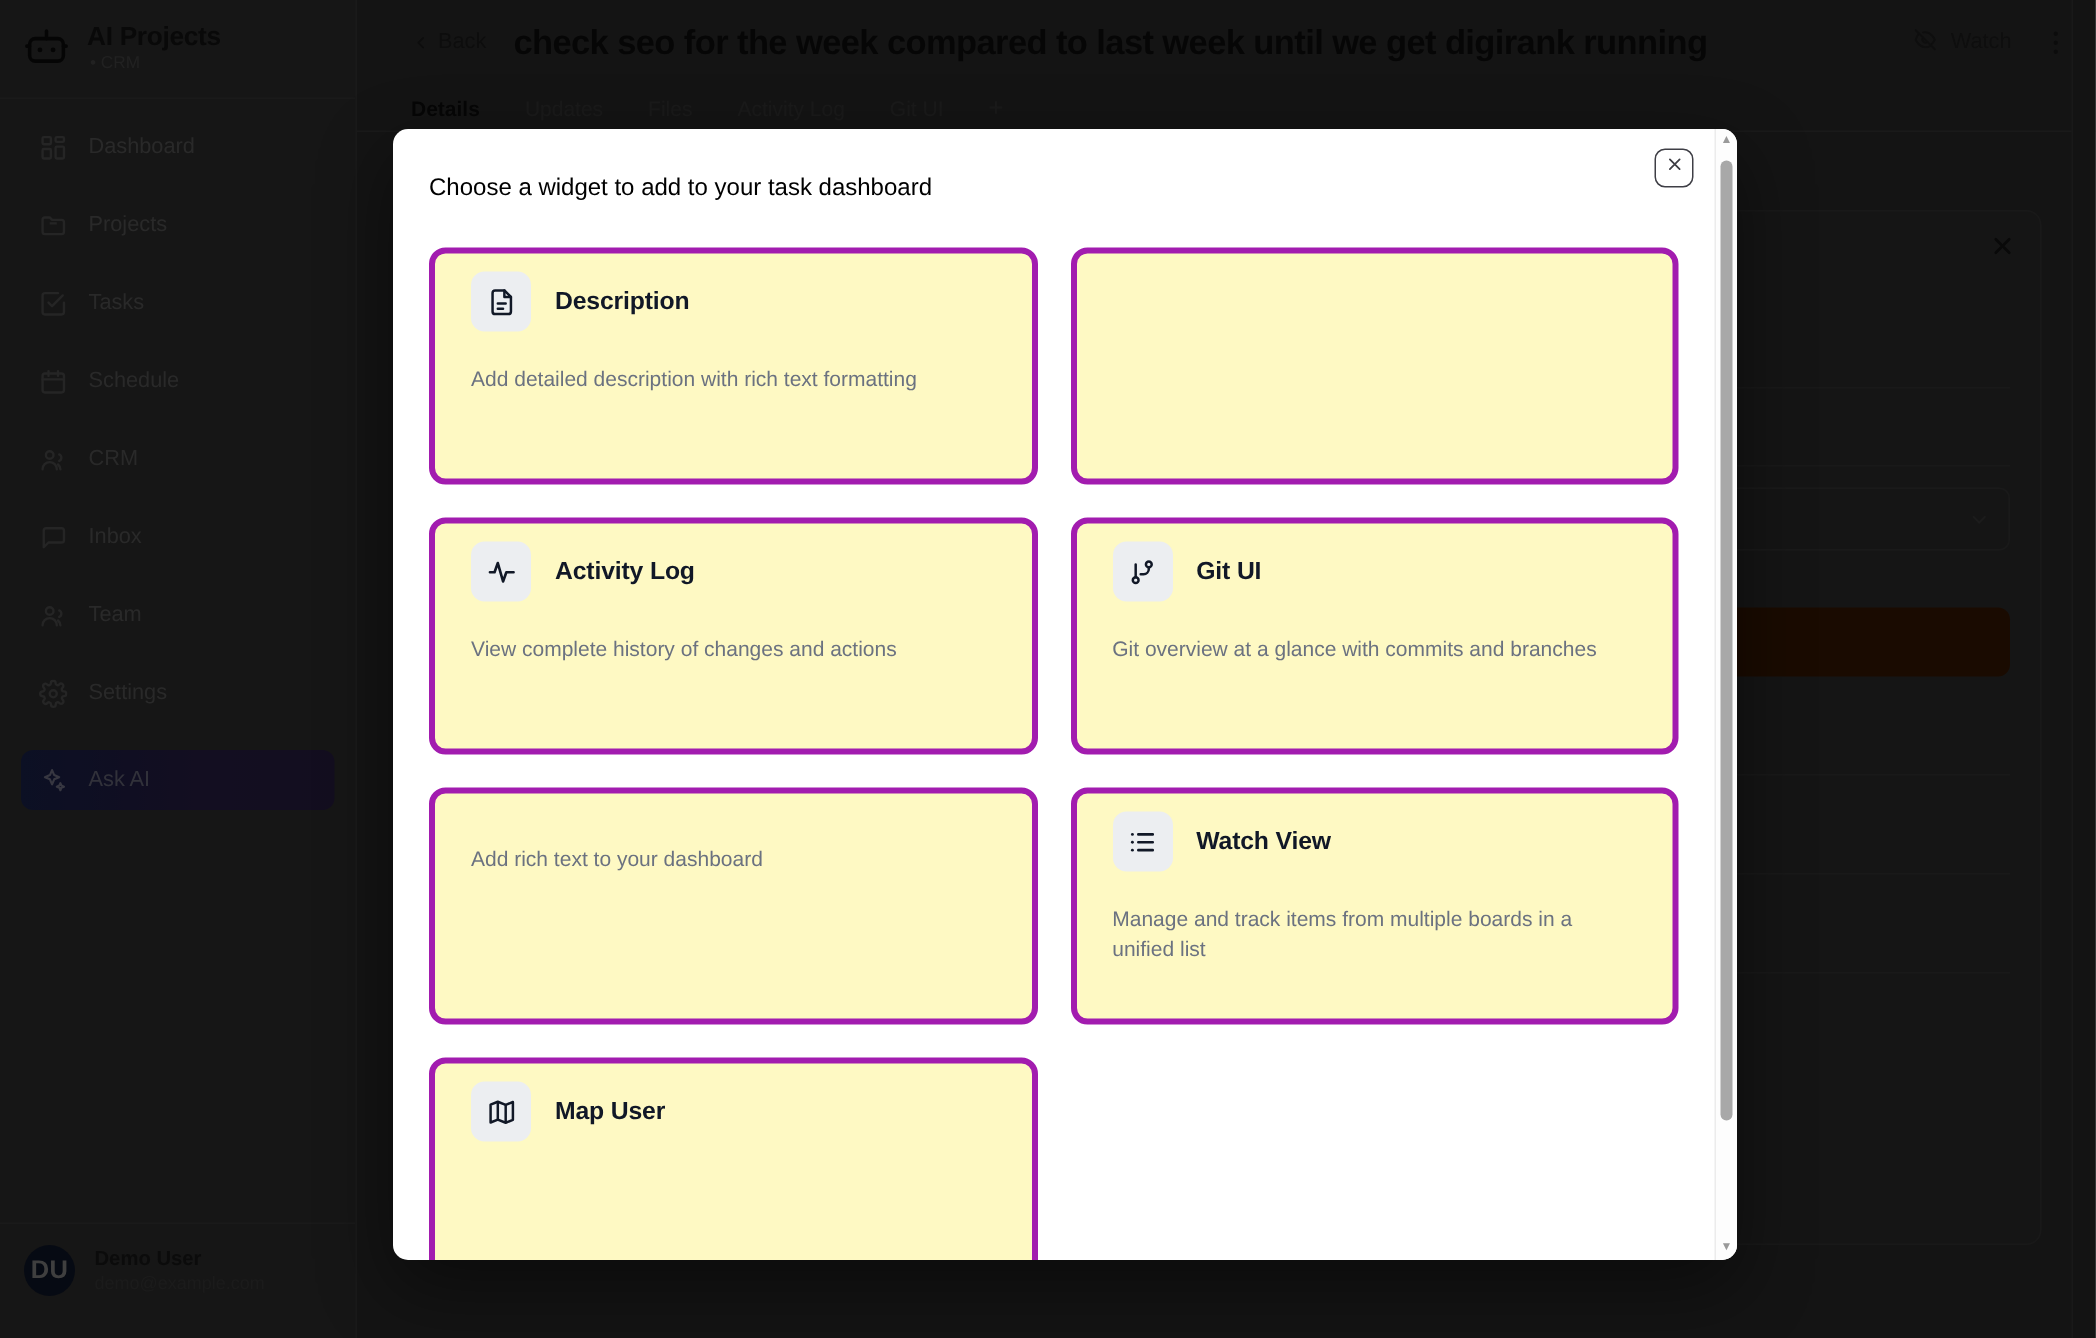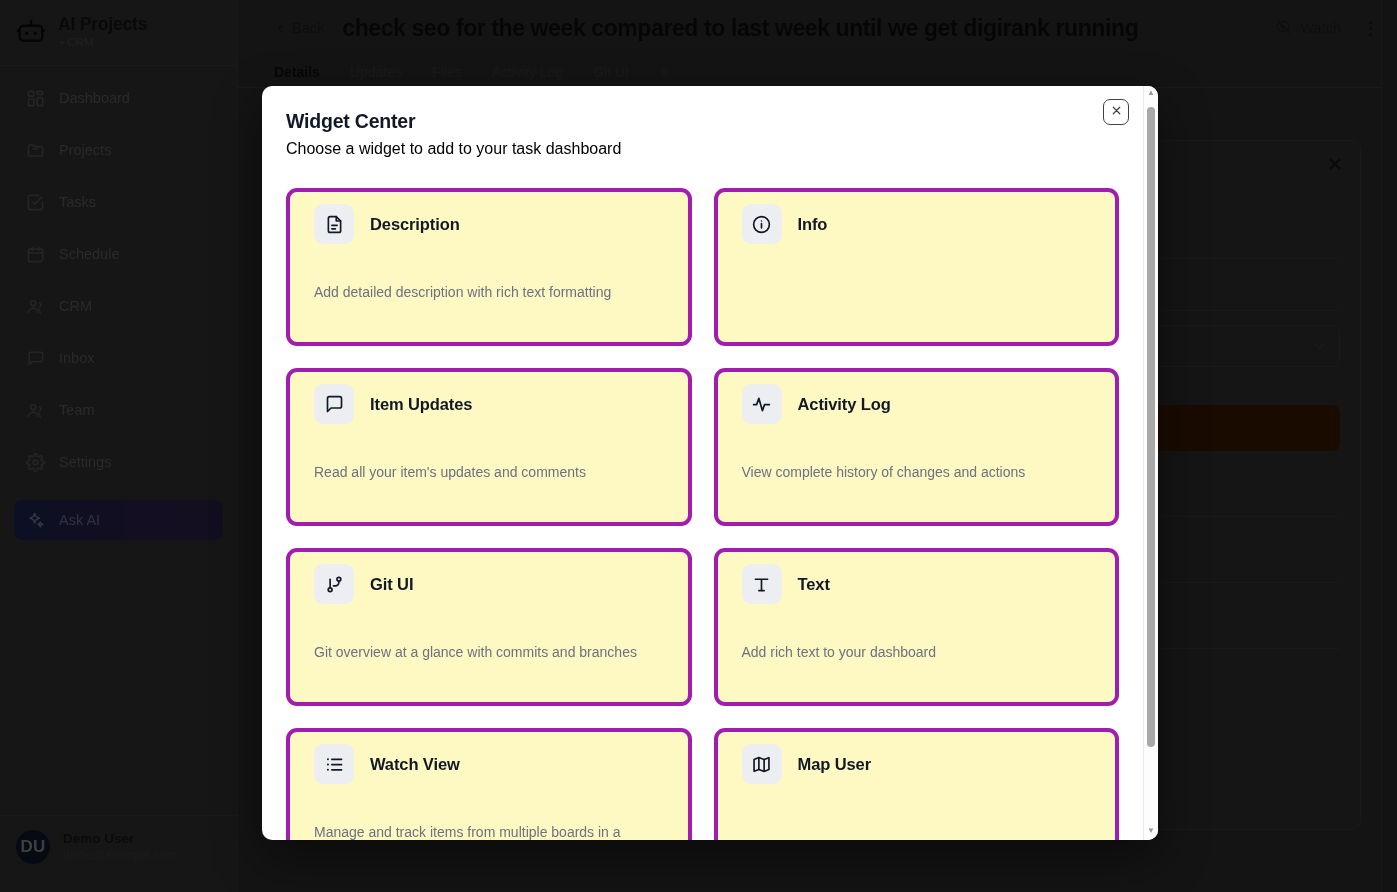--- a/index.html
+++ b/index.html
@@ -247,21 +247,21 @@
   .card-head { display: flex; align-items: center; gap: 16px; }
   .card-icon {
     width: 40px; height: 40px; flex: 0 0 40px;
     border-radius: 9px;
     background: #eceef1;
     display: flex; align-items: center; justify-content: center;
     color: #111827;
   }
   .card-title { font-size: 16.5px; font-weight: 700; color: #111827; letter-spacing: -0.1px; }
   .card-desc {
-    margin-top: 38px;
+    margin-top: 21px;
     font-size: 14px;
     line-height: 1.45;
     color: #6b7280;
   }
 
   
   .sb {
     width: 15px;
     background: #fdfdfd;
     border-left: 1px solid #ececec;
@@ -474,64 +474,42 @@
   </section>
 
   <div id="overlay"></div>
 
   <div id="modal">
 
     <div class="modal-scroll">
       <div class="modal-inner">
 
         <div class="modal-head">
-          <div class="modal-title">Widget Center</div>
           <div class="modal-sub">Choose a widget to add to your task dashboard</div>
         </div>
 
         <div class="grid">
 
           <div class="card">
             <div class="card-head">
               <span class="card-icon">
                 <svg viewBox="0 0 24 24" fill="none" stroke="currentColor" stroke-width="1.9" stroke-linecap="round" stroke-linejoin="round" width="21" height="21">
                   <path d="M14 3H7a2 2 0 0 0-2 2v14a2 2 0 0 0 2 2h10a2 2 0 0 0 2-2V8z"></path>
                     <path d="M14 3v5h5"></path>
                     <path d="M9 13h6M9 17h4"></path>
                 </svg>
               </span>
               <span class="card-title">Description</span>
             </div>
             <div class="card-desc">Add detailed description with rich text formatting</div>
           </div>
 
           <div class="card">
-            <div class="card-head">
-              <span class="card-icon">
-                <svg viewBox="0 0 24 24" fill="none" stroke="currentColor" stroke-width="1.9" stroke-linecap="round" width="21" height="21">
-                  <circle cx="12" cy="12" r="9"></circle>
-                    <path d="M12 11v5"></path>
-                    <circle cx="12" cy="8" r=".9" fill="currentColor" stroke="none"></circle>
-                </svg>
-              </span>
-              <span class="card-title">Info</span>
-            </div>
-          </div>
-
-          <div class="card">
-            <div class="card-head">
-              <span class="card-icon">
-                <svg viewBox="0 0 24 24" fill="none" stroke="currentColor" stroke-width="1.9" stroke-linejoin="round" width="21" height="21">
-                  <path d="M20 14a2 2 0 0 1-2 2H8l-4 4V5a2 2 0 0 1 2-2h12a2 2 0 0 1 2 2z"></path>
-                </svg>
-              </span>
-              <span class="card-title">Item Updates</span>
-            </div>
-            <div class="card-desc">Read all your item's updates and comments</div>
-          </div>
+          </div>
+
 
           <div class="card">
             <div class="card-head">
               <span class="card-icon">
                 <svg viewBox="0 0 24 24" fill="none" stroke="currentColor" stroke-width="2" stroke-linecap="round" stroke-linejoin="round" width="21" height="21">
                   <path d="M3 12h3.5l2.5-7 4 14 2.5-7H21"></path>
                 </svg>
               </span>
               <span class="card-title">Activity Log</span>
             </div>
@@ -547,28 +525,20 @@
                   <path d="M7 15.8V6"></path>
                     <path d="M17 8.2v1.3a4 4 0 0 1-4 4h-2.2"></path>
                 </svg>
               </span>
               <span class="card-title">Git UI</span>
             </div>
             <div class="card-desc">Git overview at a glance with commits and branches</div>
           </div>
 
           <div class="card">
-            <div class="card-head">
-              <span class="card-icon">
-                <svg viewBox="0 0 24 24" fill="none" stroke="currentColor" stroke-width="1.9" stroke-linecap="round" width="21" height="21">
-                  <path d="M5 6h14M12 6v13M9 19h6"></path>
-                </svg>
-              </span>
-              <span class="card-title">Text</span>
-            </div>
             <div class="card-desc">Add rich text to your dashboard</div>
           </div>
 
           <div class="card">
             <div class="card-head">
               <span class="card-icon">
                 <svg viewBox="0 0 24 24" fill="none" stroke="currentColor" stroke-width="2" stroke-linecap="round" width="21" height="21">
                   <path d="M9 6h11M9 12h11M9 18h11"></path>
                   <circle cx="4.5" cy="6" r="1.1" fill="currentColor" stroke="none"></circle>
                   <circle cx="4.5" cy="12" r="1.1" fill="currentColor" stroke="none"></circle>

